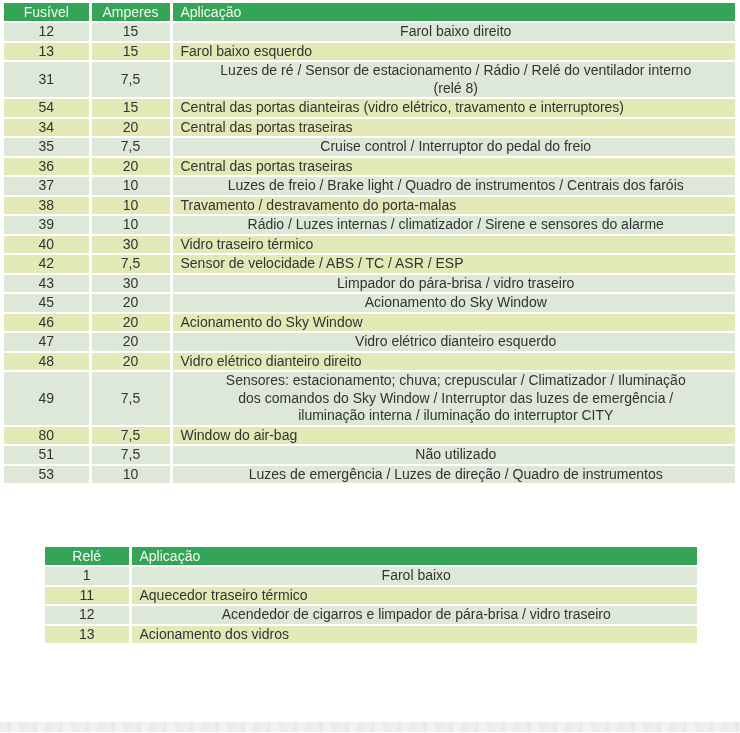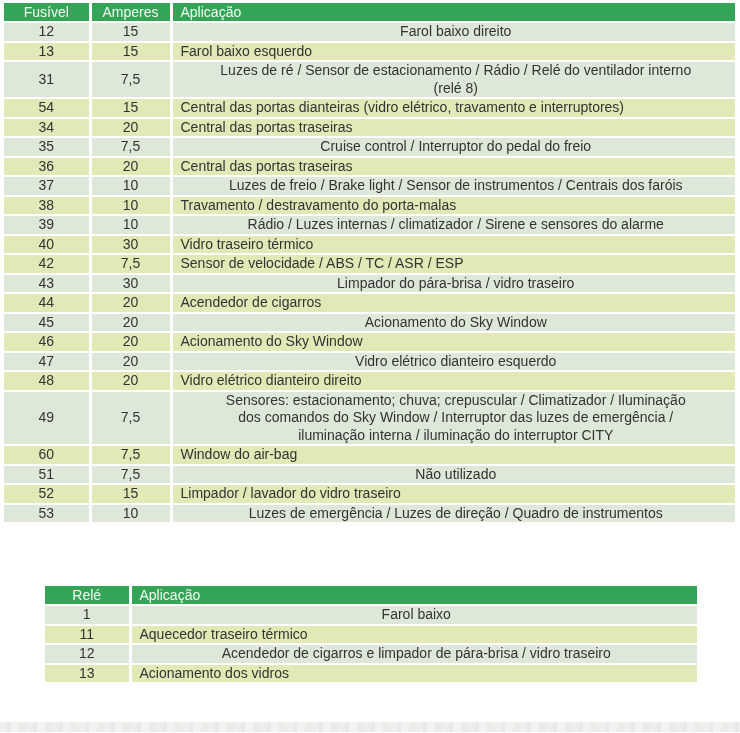--- a/index.html
+++ b/index.html
@@ -105,21 +105,21 @@
     <td class="app">Cruise control / Interruptor do pedal do freio</td>
   </tr>
         <tr class="row-yellow">
     <td class="num">36</td>
     <td class="num">20</td>
     <td class="app">Central das portas traseiras</td>
   </tr>
         <tr class="row-green">
     <td class="num">37</td>
     <td class="num">10</td>
-    <td class="app">Luzes de freio / Brake light / Sensor de instrumentos / Centrais dos faróis</td>
+    <td class="app">Luzes de freio / Brake light / Quadro de instrumentos / Centrais dos faróis</td>
   </tr>
         <tr class="row-yellow">
     <td class="num">38</td>
     <td class="num">10</td>
     <td class="app">Travamento / destravamento do porta-malas</td>
   </tr>
         <tr class="row-green">
     <td class="num">39</td>
     <td class="num">10</td>
     <td class="app">Rádio / Luzes internas / climatizador / Sirene e sensores do alarme</td>
@@ -132,25 +132,20 @@
         <tr class="row-yellow">
     <td class="num">42</td>
     <td class="num">7,5</td>
     <td class="app">Sensor de velocidade / ABS / TC / ASR / ESP</td>
   </tr>
         <tr class="row-green">
     <td class="num">43</td>
     <td class="num">30</td>
     <td class="app">Limpador do pára-brisa / vidro traseiro</td>
   </tr>
-        <tr class="row-yellow">
-    <td class="num">44</td>
-    <td class="num">20</td>
-    <td class="app">Acendedor de cigarros</td>
-  </tr>
         <tr class="row-green">
     <td class="num">45</td>
     <td class="num">20</td>
     <td class="app">Acionamento do Sky Window</td>
   </tr>
         <tr class="row-yellow">
     <td class="num">46</td>
     <td class="num">20</td>
     <td class="app">Acionamento do Sky Window</td>
   </tr>
@@ -165,33 +160,28 @@
     <td class="app">Vidro elétrico dianteiro direito</td>
   </tr>
         <tr class="row-green">
     <td class="num">49</td>
     <td class="num">7,5</td>
     <td class="app">Sensores: estacionamento; chuva; crepuscular / Climatizador / Iluminação
 dos comandos do Sky Window / Interruptor das luzes de emergência /
 iluminação interna / iluminação do interruptor CITY</td>
   </tr>
         <tr class="row-yellow">
-    <td class="num">60</td>
+    <td class="num">80</td>
     <td class="num">7,5</td>
     <td class="app">Window do air-bag</td>
   </tr>
         <tr class="row-green">
     <td class="num">51</td>
     <td class="num">7,5</td>
     <td class="app">Não utilizado</td>
-  </tr>
-        <tr class="row-yellow">
-    <td class="num">52</td>
-    <td class="num">15</td>
-    <td class="app">Limpador / lavador do vidro traseiro</td>
   </tr>
         <tr class="row-green">
     <td class="num">53</td>
     <td class="num">10</td>
     <td class="app">Luzes de emergência / Luzes de direção / Quadro de instrumentos</td>
   </tr>
       </tbody>
   </table>
 
   <table class="relay-table">

